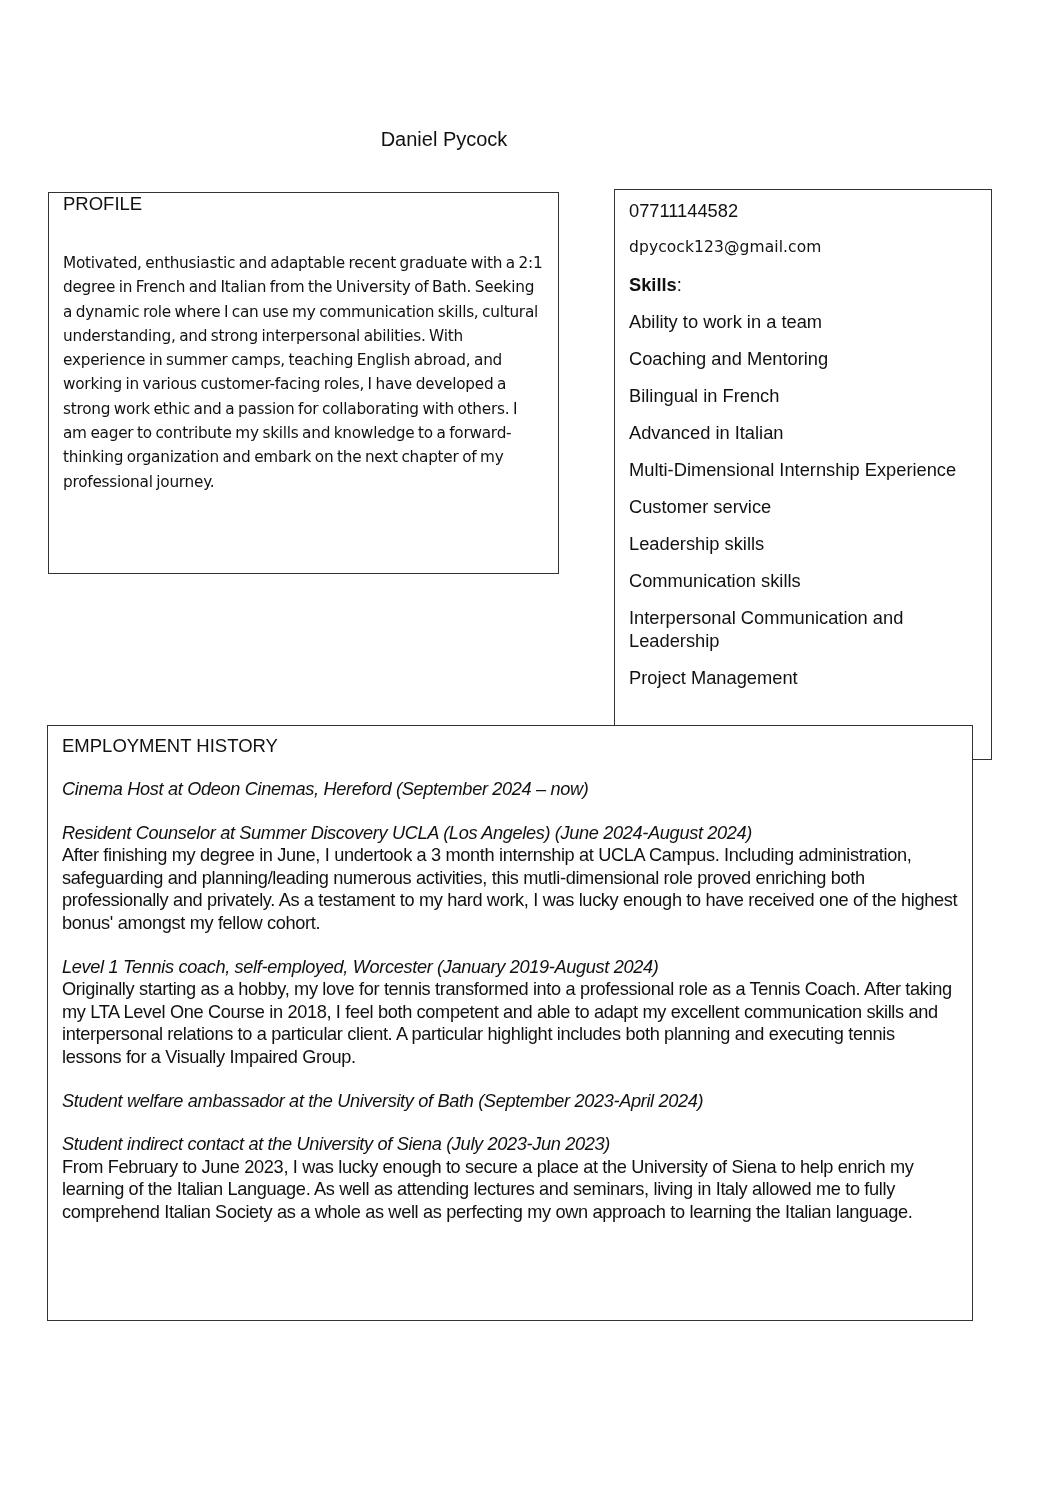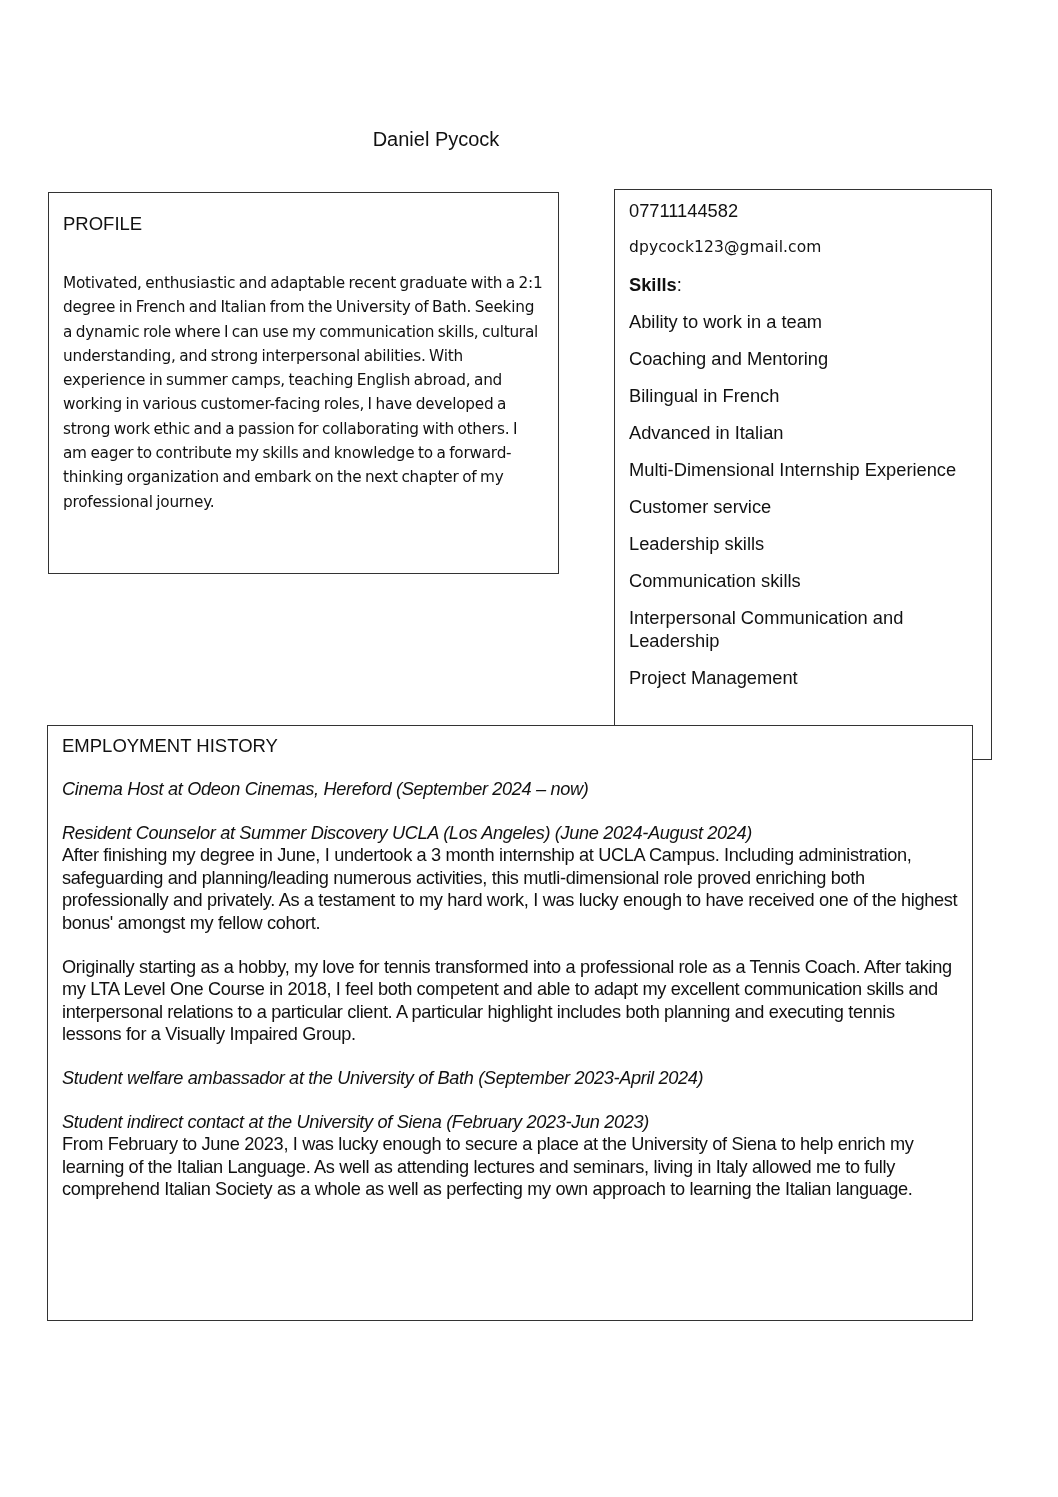--- a/index.html
+++ b/index.html
@@ -1,19 +1,19 @@
 <!DOCTYPE html>
 <html><head>
 <meta charset="utf-8">
 <style>
   html, body { margin: 0; padding: 0; background: #ffffff; }
   body { width: 1058px; height: 1497px; position: relative; overflow: hidden; color: #111111; font-family: "Liberation Sans", sans-serif; }
-  .name { position: absolute; top: 128px; left: 4px; width: 864px; text-align: center; font-size: 20px; color: #111; }
+  .name { position: absolute; top: 128px; left: 12px; width: 864px; text-align: center; font-size: 20px; color: #111; }
   .box { position: absolute; border: 1.5px solid #333; box-sizing: border-box; background: #fff; }
-  #profile-box { left: 48px; top: 192px; width: 511px; height: 382px; padding: 20px 14px; }
+  #profile-box { left: 48px; top: 192px; width: 511px; height: 382px; padding: 0 14px; }
   #contact-box { left: 614px; top: 189px; width: 378px; height: 571px; padding: 9px 14px; }
   #employment-box { left: 47px; top: 725px; width: 926px; height: 596px; padding: 9px 14px; }
   .section-heading { font-size: 18.5px; margin: 0; font-weight: normal; line-height: 22px; }
   .profile-text { margin-top: 36px; font-family: "DejaVu Sans", sans-serif; font-size: 15.3px; line-height: 24.3px; letter-spacing: -0.25px; word-spacing: -1px; }
   .contact-line { font-size: 18.3px; line-height: 23px; margin-bottom: 14px; }
   .contact-email { font-family: "DejaVu Sans", sans-serif; font-size: 15.5px; letter-spacing: 0.1px; }
   .skills-label b { font-weight: bold; text-align: center; }
   .skill-item { font-size: 18.3px; line-height: 23px; margin-bottom: 14px; }
   .job { margin-top: 21px; }
   .job-title { font-style: italic; font-size: 18.2px; line-height: 22.6px; letter-spacing: -0.35px; }
@@ -51,24 +51,25 @@
   <div class="job">
     <div class="job-title">Cinema Host at Odeon Cinemas, Hereford (September 2024 – now)</div>
   </div>
 
   <div class="job">
     <div class="job-title">Resident Counselor at Summer Discovery UCLA (Los Angeles) (June 2024-August 2024)</div>
     <div class="job-desc">After finishing my degree in June, I undertook a 3 month internship at UCLA Campus. Including administration, safeguarding and planning/leading numerous activities, this mutli-dimensional role proved enriching both professionally and privately. As a testament to my hard work, I was lucky enough to have received one of the highest bonus' amongst my fellow cohort.</div>
   </div>
 
   <div class="job">
+    <div class="job-title">Level 1 Tennis coach, self-employed, Worcester (January 2019-August 2024)</div>
     <div class="job-desc">Originally starting as a hobby, my love for tennis transformed into a professional role as a Tennis Coach. After taking my LTA Level One Course in 2018, I feel both competent and able to adapt my excellent communication skills and interpersonal relations to a particular client. A particular highlight includes both planning and executing tennis lessons for a Visually Impaired Group.</div>
   </div>
 
   <div class="job">
     <div class="job-title">Student welfare ambassador at the University of Bath (September 2023-April 2024)</div>
   </div>
 
   <div class="job">
-    <div class="job-title">Student indirect contact at the University of Siena (February 2023-Jun 2023)</div>
+    <div class="job-title">Student indirect contact at the University of Siena (July 2023-Jun 2023)</div>
     <div class="job-desc">From February to June 2023, I was lucky enough to secure a place at the University of Siena to help enrich my learning of the Italian Language. As well as attending lectures and seminars, living in Italy allowed me to fully comprehend Italian Society as a whole as well as perfecting my own approach to learning the Italian language.</div>
   </div>
 </div>
 
 </body></html>

